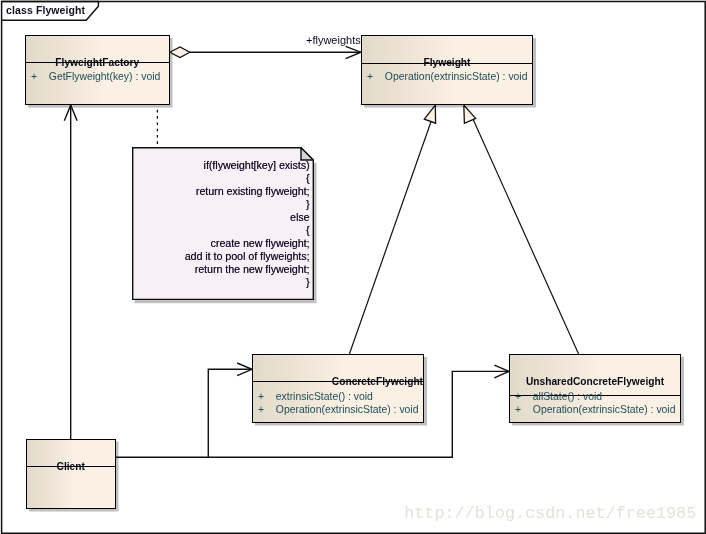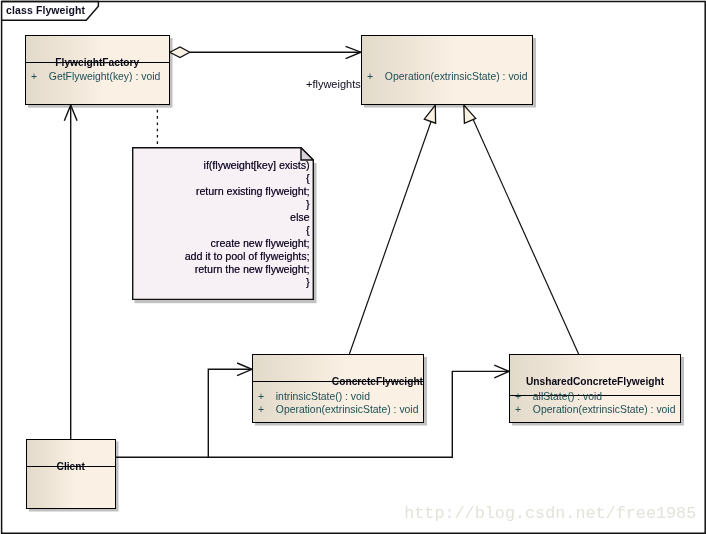--- a/index.html
+++ b/index.html
@@ -50,21 +50,21 @@
   .note { position:absolute; }
   .note .noteshape { position:absolute; left:0; top:0; }
   .note .lines {
     position:absolute; left:4.3px; top:12.3px; right:4px;
     font-size:10.6px; color:#0d0620; line-height:13px; white-space:pre;
     tab-size:11; -moz-tab-size:11;
     text-shadow:0.28px 0 0 rgba(20,8,40,0.62);
     text-align:right;
   }
 
-  .role-label { position:absolute; font-size:11px; color:#0b0b1e; white-space:nowrap;margin-top:44px; }
+  .role-label { position:absolute; font-size:11px; color:#0b0b1e; white-space:nowrap; }
 
   .watermark {
     position:absolute; left:404.2px; top:505.8px;
     font-family:"Liberation Mono", monospace;
     font-size:16.8px; line-height:1; color:#e2e3da;
     white-space:nowrap; letter-spacing:0px;
   }
 </style>
 </head>
 <body>
@@ -141,37 +141,40 @@
           <div class="members" style="top: 33.8px;">
             <div class="member">
               <span class="vis">+</span>
               <span class="sig">GetFlyweight(key) : void</span>
             </div>
           </div>
         </div>
       </div>
       <div class="uml-class" style="left: 361px; top: 35px; width: 172px; height: 69.5px;">
         <div class="body">
+          <div class="hdr" style="height: 28.2px;">
+            <span style="top: 10.1px;">Flyweight</span>
+          </div>
           <div class="members" style="top: 34.2px;">
             <div class="member">
               <span class="vis">+</span>
               <span class="sig">Operation(extrinsicState) : void</span>
             </div>
           </div>
         </div>
       </div>
       <div class="uml-class" style="left: 252px; top: 354px; width: 172px; height: 68.5px;">
         <div class="body">
           <div class="hdr" style="height: 27.1px; text-align: right;">
             <span style="top: 10.1px;">ConcreteFlyweight</span>
           </div>
           <div class="members" style="top: 34.6px;">
             <div class="member">
               <span class="vis">+</span>
-              <span class="sig">intrinsicState() : void</span>
+              <span class="sig">extrinsicState() : void</span>
             </div>
             <div class="member">
               <span class="vis">+</span>
               <span class="sig">Operation(extrinsicState) : void</span>
             </div>
           </div>
         </div>
       </div>
       <div class="uml-class" style="left: 509px; top: 354px; width: 172px; height: 68.5px;">
         <div class="body">

